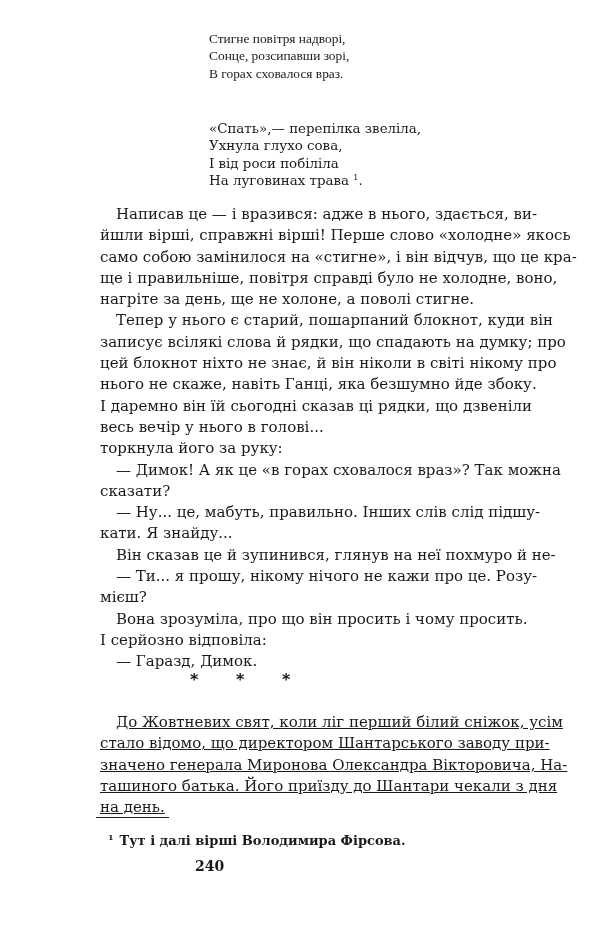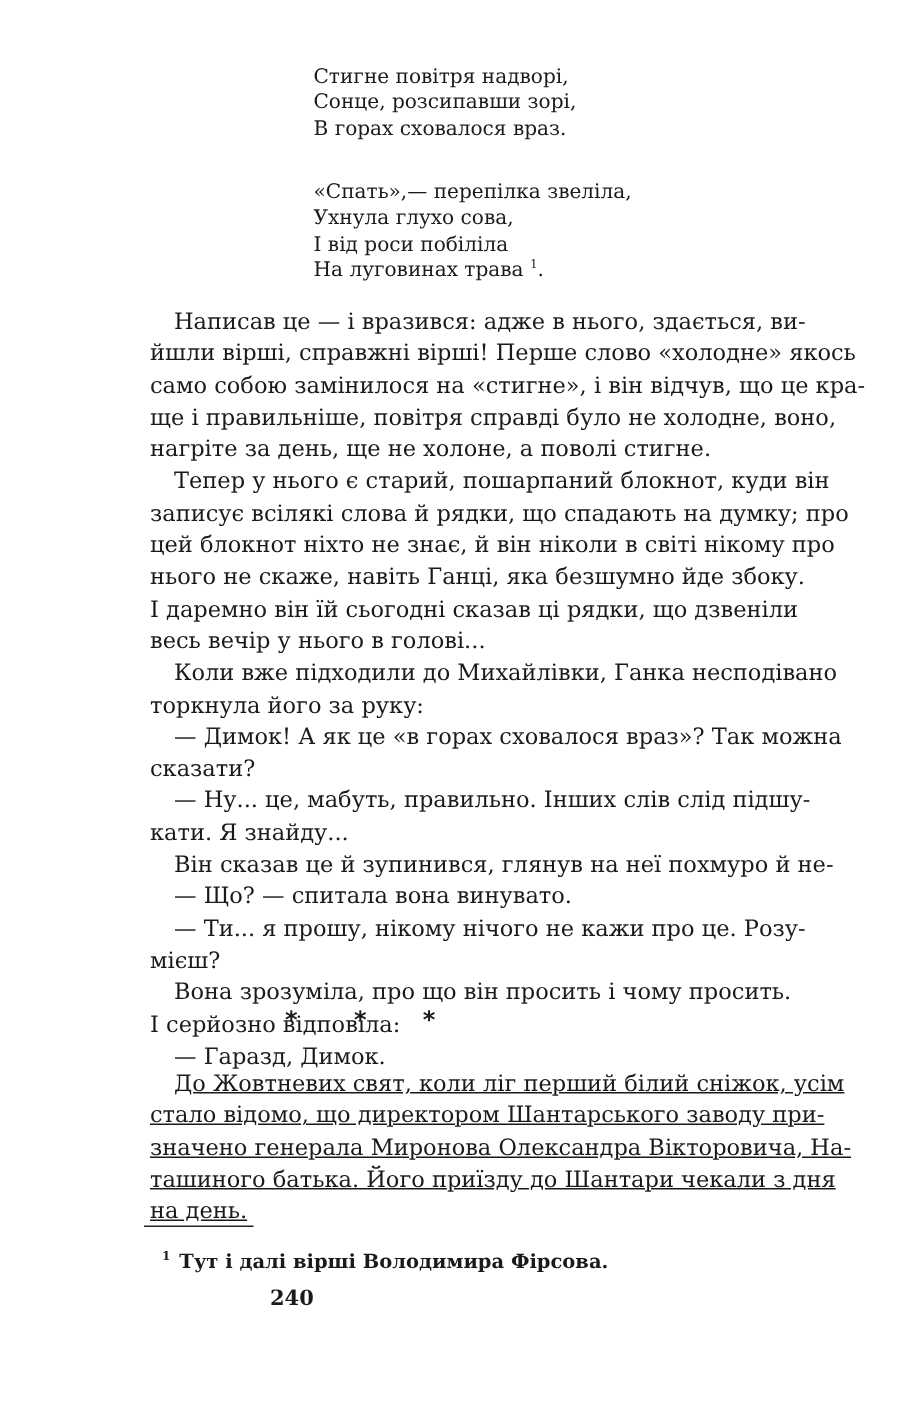--- a/index.html
+++ b/index.html
@@ -16,21 +16,21 @@
       color: #1a1a1a;
     }
     .poem {
       position: absolute;
       left: 209px;
       font-size: 13.4px;
       line-height: 17.3px;
       white-space: nowrap;
     }
     .poem .line { display: block; }
-    .poem-1 { top: 43px; }
+    .poem-1 { top: 30px; font-family: Liberation Serif, serif; }
     .poem-2 { top: 120px; }
     .prose {
       position: absolute;
       left: 100px;
       width: 415px;
       font-size: 15px;
       line-height: 21.3px;
     }
     .prose .line {
       display: block;
@@ -78,21 +78,21 @@
       white-space: nowrap;
       font-weight: bold;
     }
     .footnote .fn-mark {
       font-size: 8px;
       vertical-align: super;
       margin-right: 6px;
     }
     .page-number {
       position: absolute;
-      left: 180px;
+      left: 195px;
       top: 858px;
       font-size: 14px;
       font-weight: bold;
     }
   </style>
 </head>
 <body>
 
 <div class="poem poem-1">
   <span class="line">Стигне повітря надворі,</span>
@@ -112,28 +112,26 @@
     <span class="line">йшли вірші, справжні вірші! Перше слово «холодне» якось</span>
     <span class="line">само собою замінилося на «стигне», і він відчув, що це кра-</span>
     <span class="line">ще і правильніше, повітря справді було не холодне, воно,</span>
     <span class="line last">нагріте за день, ще не холоне, а поволі стигне.</span>
     <span class="line indent">Тепер у нього є старий, пошарпаний блокнот, куди він</span>
     <span class="line">записує всілякі слова й рядки, що спадають на думку; про</span>
     <span class="line">цей блокнот ніхто не знає, й він ніколи в світі нікому про</span>
     <span class="line">нього не скаже, навіть Ганці, яка безшумно йде збоку.</span>
     <span class="line">І даремно він їй сьогодні сказав ці рядки, що дзвеніли</span>
     <span class="line last">весь вечір у нього в голові...</span>
-    <span class="line indent">Коли вже підходили до Михайлівки, Ганка несподівано</span>
     <span class="line last">торкнула його за руку:</span>
     <span class="line indent">— Димок! А як це «в горах сховалося враз»? Так можна</span>
     <span class="line last">сказати?</span>
     <span class="line indent">— Ну... це, мабуть, правильно. Інших слів слід підшу-</span>
     <span class="line last">кати. Я знайду...</span>
     <span class="line indent">Він сказав це й зупинився, глянув на неї похмуро й не-</span>
-    <span class="line indent last">— Що? — спитала вона винувато.</span>
     <span class="line indent">— Ти... я прошу, нікому нічого не кажи про це. Розу-</span>
     <span class="line last">мієш?</span>
     <span class="line indent">Вона зрозуміла, про що він просить і чому просить.</span>
     <span class="line last">І серйозно відповіла:</span>
     <span class="line indent last">— Гаразд, Димок.</span>
   </div>
 
 <div class="stars">* * *</div>
 
 <div class="prose block-2" id="prose-2">

